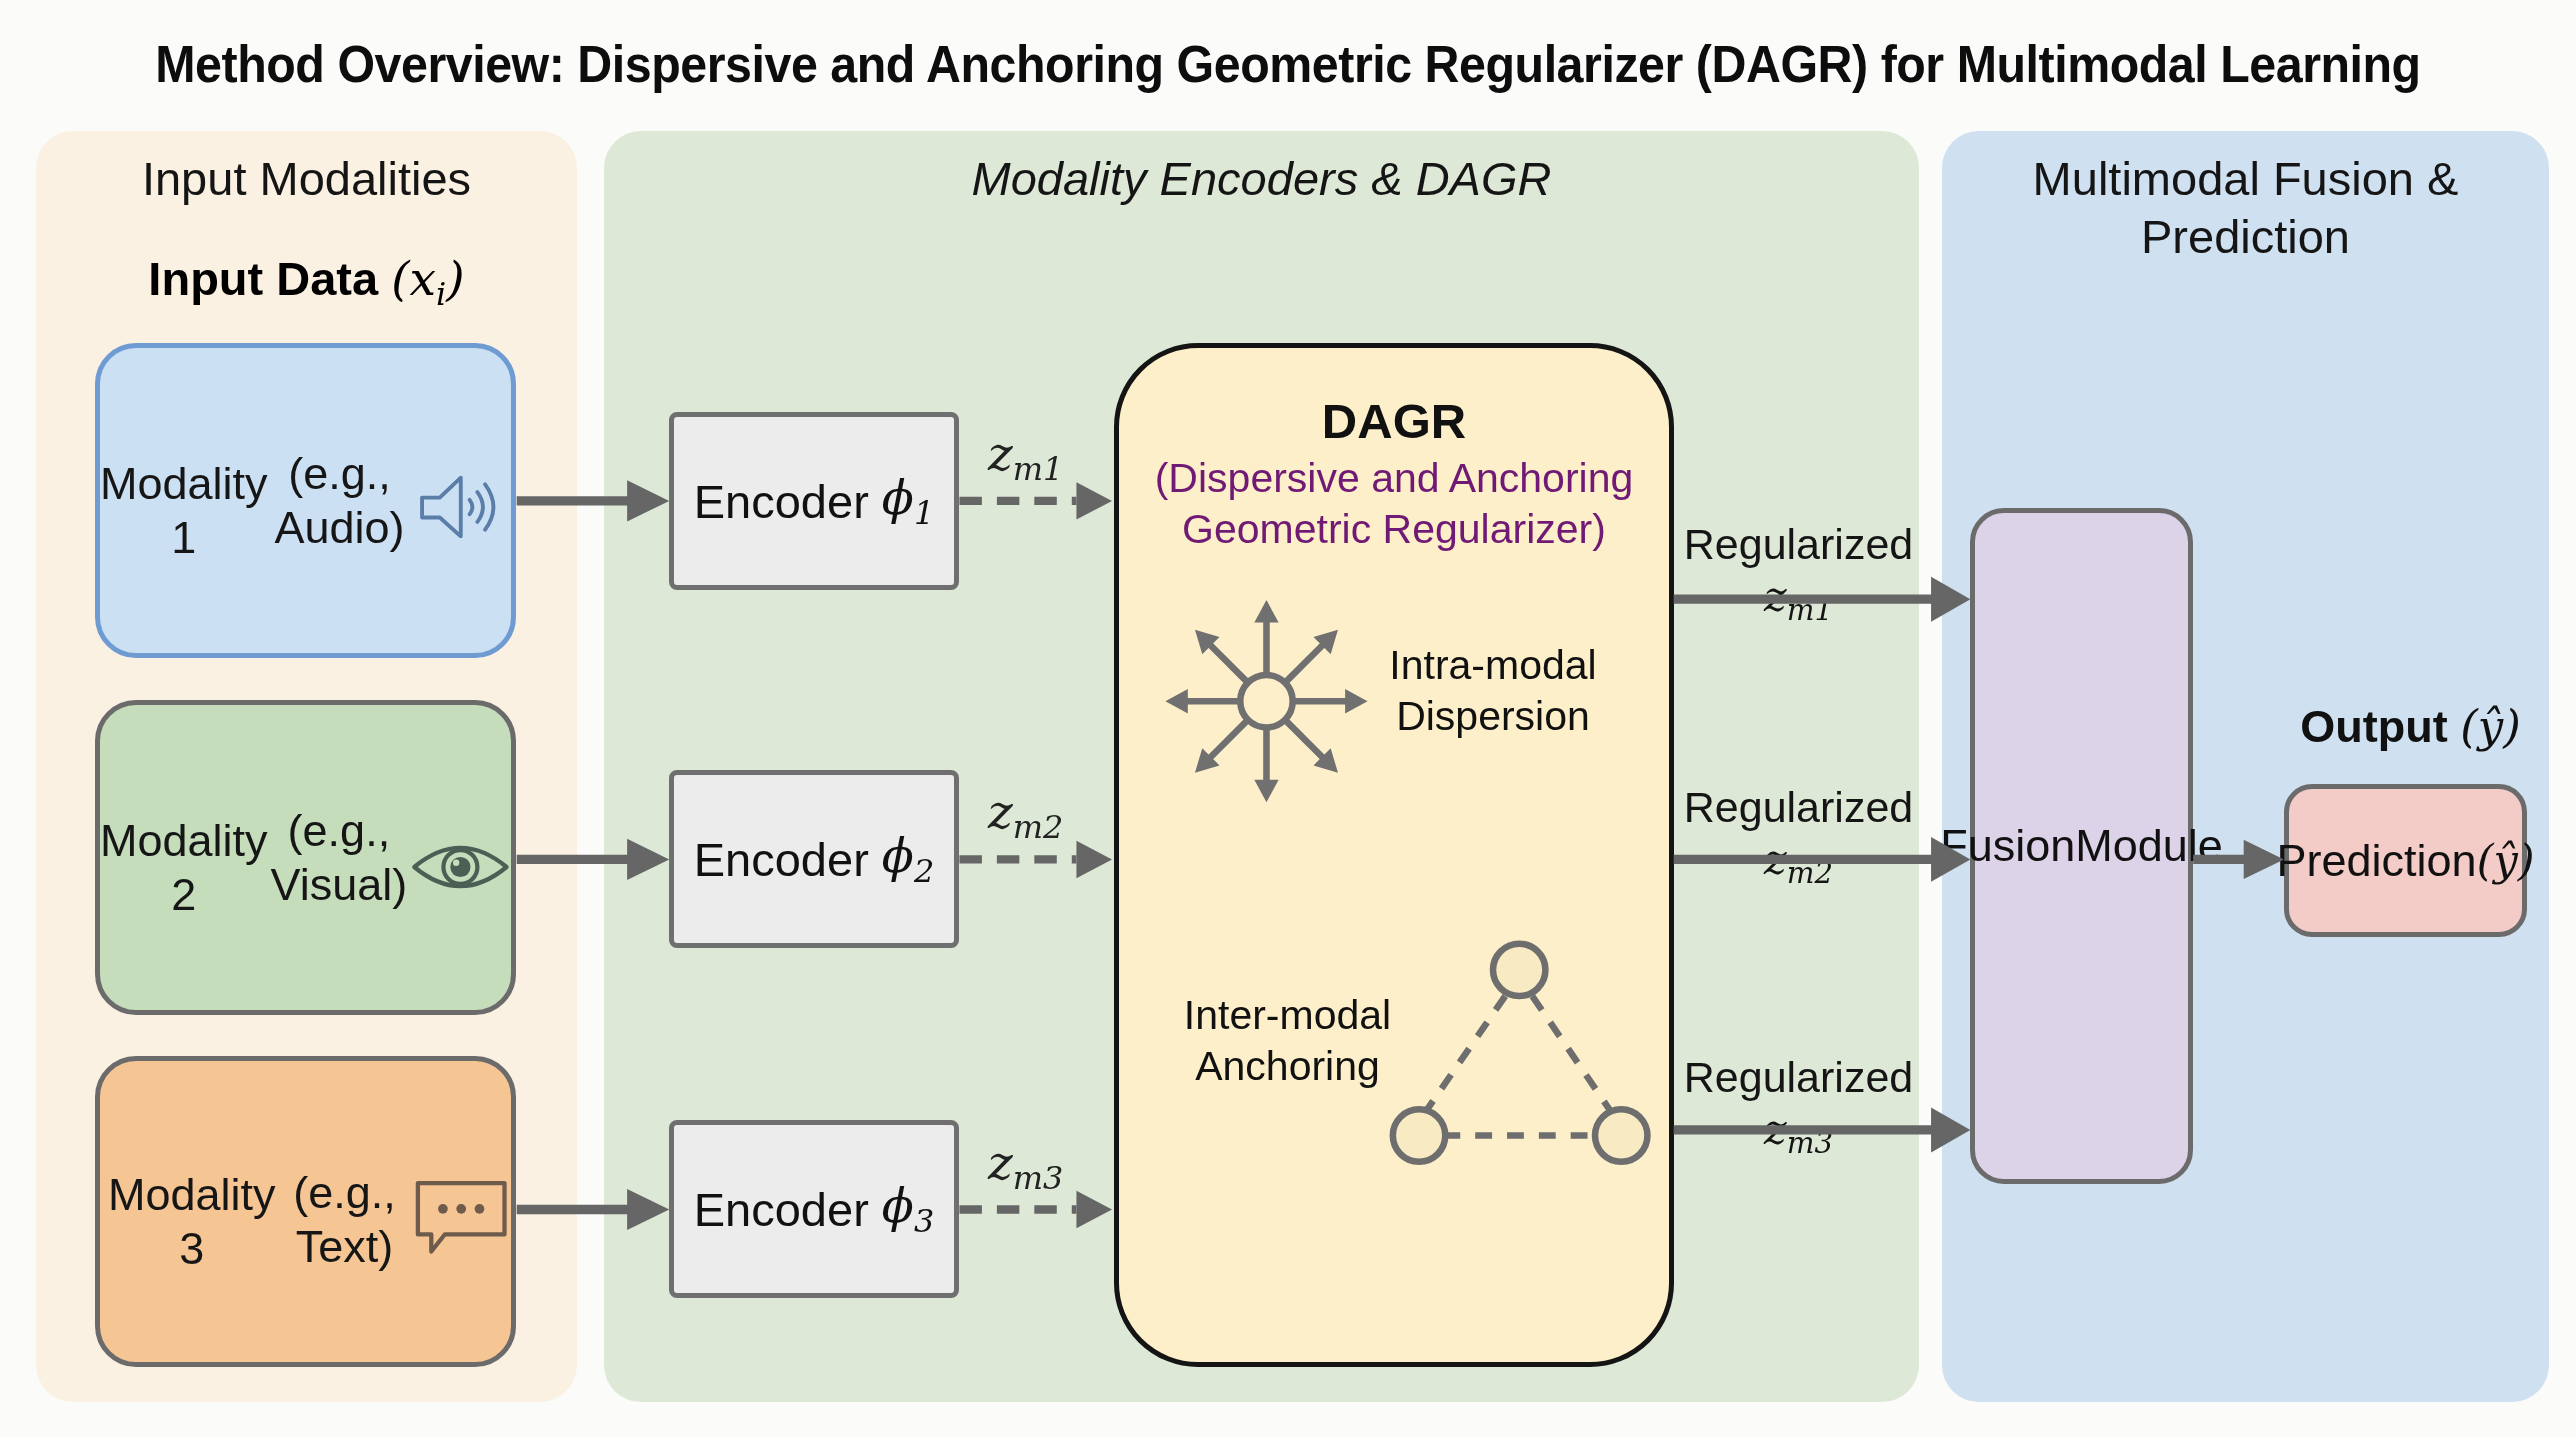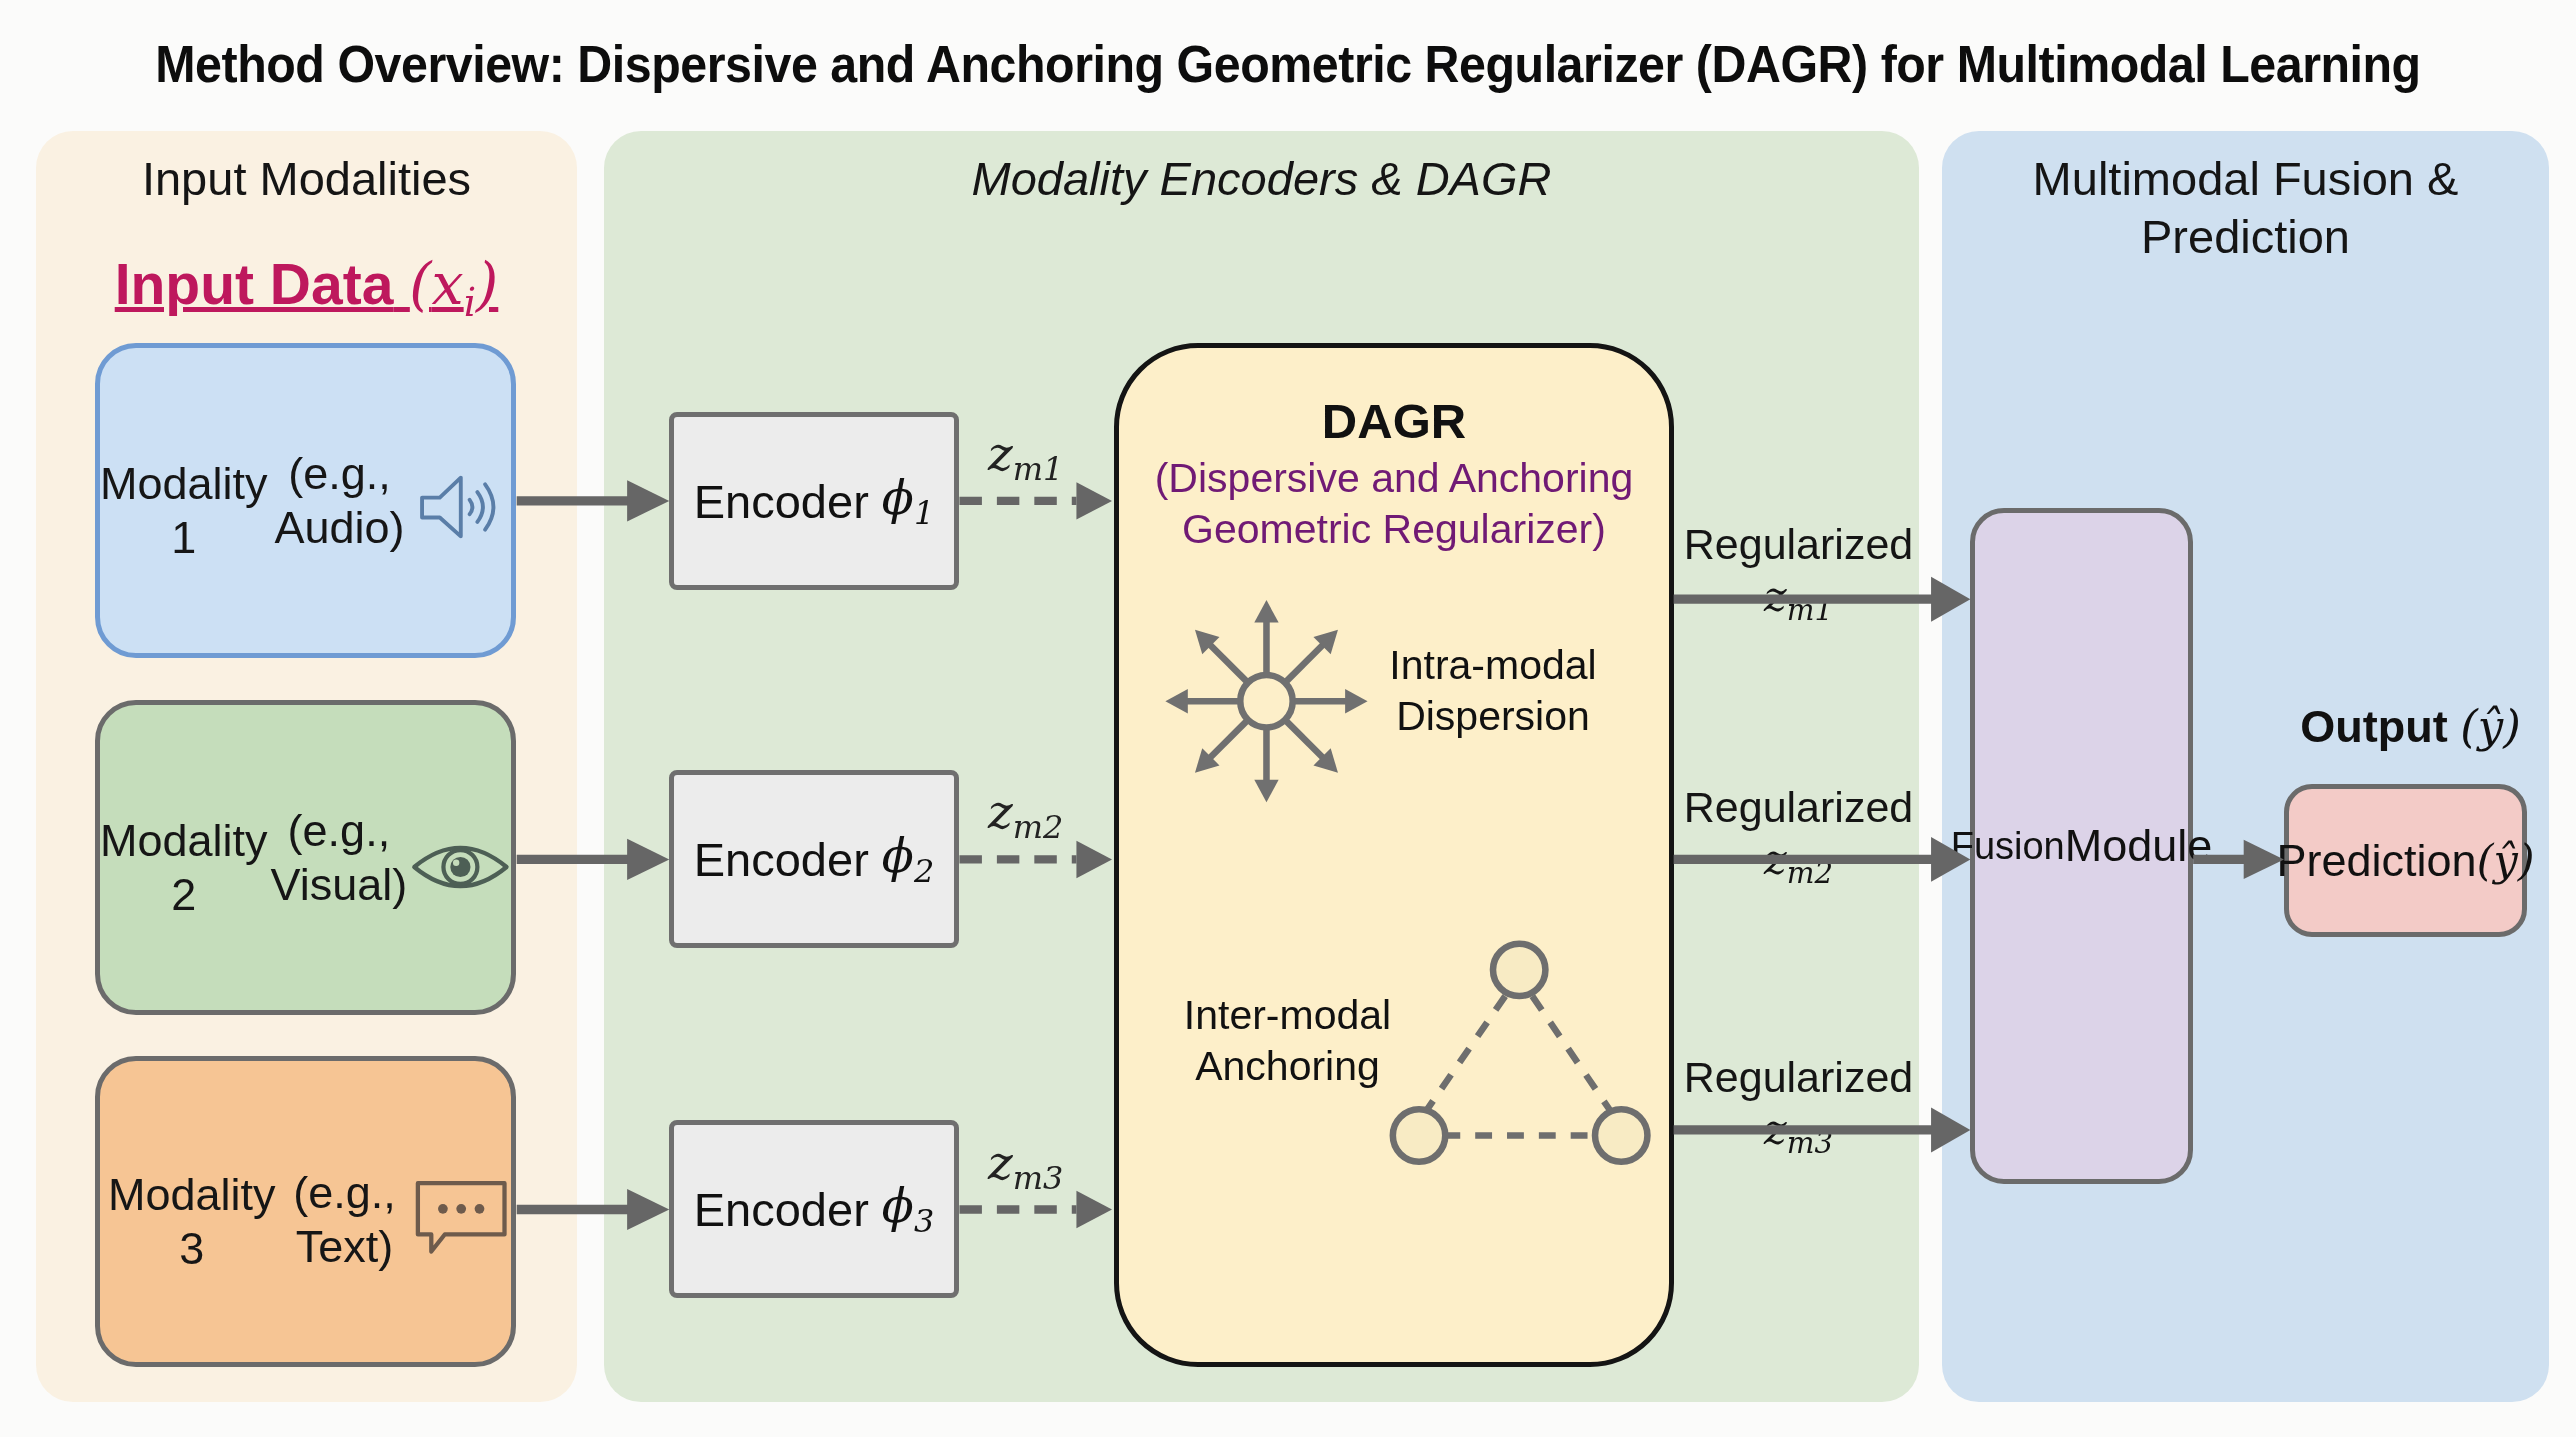--- a/index.html
+++ b/index.html
@@ -10,21 +10,21 @@
     color: #111;
   }
   .abs { position: absolute; }
   .title {
     left: 0; width: 2576px; top: 34px; text-align: center;
     font-size: 52px; font-weight: bold; letter-spacing: -0.5px; color: #0d0d0d;
     transform: scaleX(0.93); transform-origin: center;
   }
   .panel { border-radius: 37px; }
   .panel-title { text-align: center; font-size: 47px; line-height: 58px; color: #151515; }
-  .section-label { text-align: center; font-size: 57px; font-weight: bold; color: #be185d; text-decoration: underline; }
+  .section-label { text-align: center; font-size: 47px; font-weight: bold; color: #000000; }
   .math { font-family: "DejaVu Serif", "Liberation Serif", serif; font-style: italic; font-weight: normal; }
   .math sub { font-size: 0.68em; font-style: italic; vertical-align: -0.3em; }
   .box {
     box-sizing: border-box; border-radius: 41px; border: 5.6px solid #6b6b6b;
     display: flex; flex-direction: row; align-items: center; text-align: center;
   }
   .mod-label { font-size: 45px; line-height: 54px; color: #161616; margin-top: 20.6px; }
   .enc {
     box-sizing: border-box; border-radius: 8px; border: 5.6px solid #6f6f6f;
     background: #ececec; display: flex; align-items: center; justify-content: center;
@@ -128,21 +128,21 @@
 <div class="abs reg-label" style="left:1677px; top:735px;">
   <div>Regularized</div>
   <div class="math"><span>z</span><sub>m2</sub></div>
 </div>
 <div class="abs reg-label" style="left:1677px; top:1005px;">
   <div>Regularized</div>
   <div class="math"><span>z</span><sub>m3</sub></div>
 </div>
 
 <div class="abs box" style="left:1970px; top:508px; width:223px; height:676px; background:#dcd3e8; border-radius:34px; justify-content:center;">
-  <div style="font-size:38px; line-height:54px;">Fusion</div>
+  <div style="font-size:45px; line-height:54px;">Fusion</div>
   <div style="font-size:45px; line-height:54px;">Module</div>
 </div>
 
 <div class="abs" style="left:2284px; width:253px; top:700px; text-align:center; font-size:45px; font-weight:bold;">
   <span>Output</span>
   <span class="math">(ŷ)</span>
 </div>
 
 <div class="abs box" style="left:2284px; top:784px; width:243px; height:153px; background:#f3cbc7; border-radius:28px; justify-content:center;">
   <div style="font-size:45px; line-height:52px;">Prediction</div>

